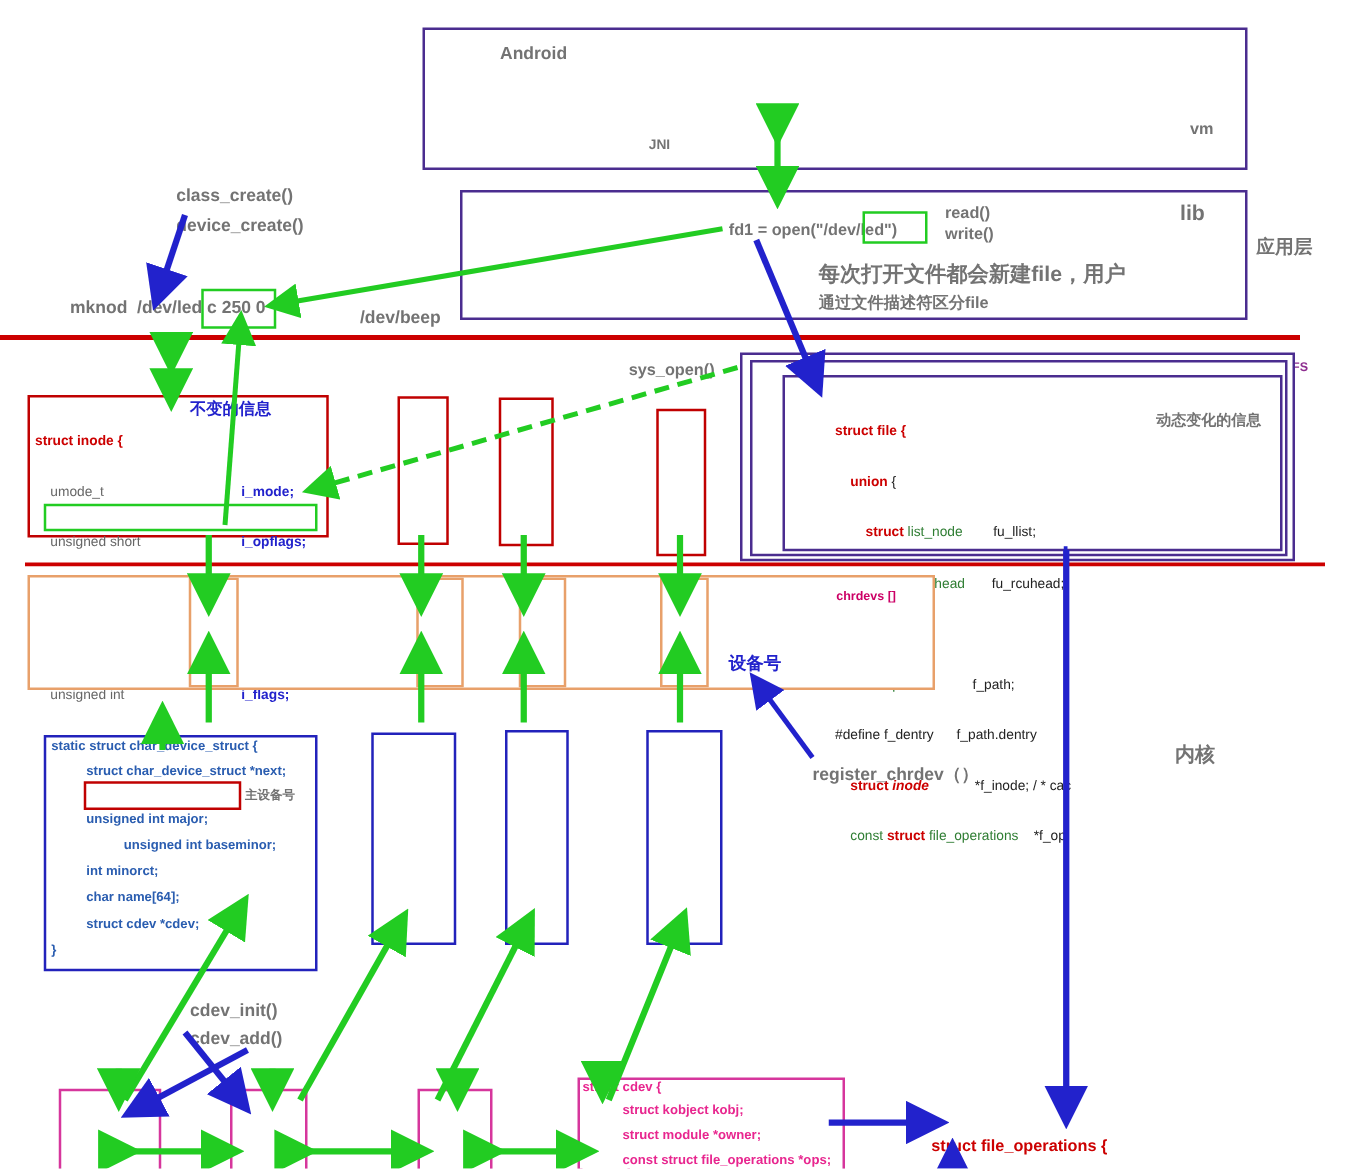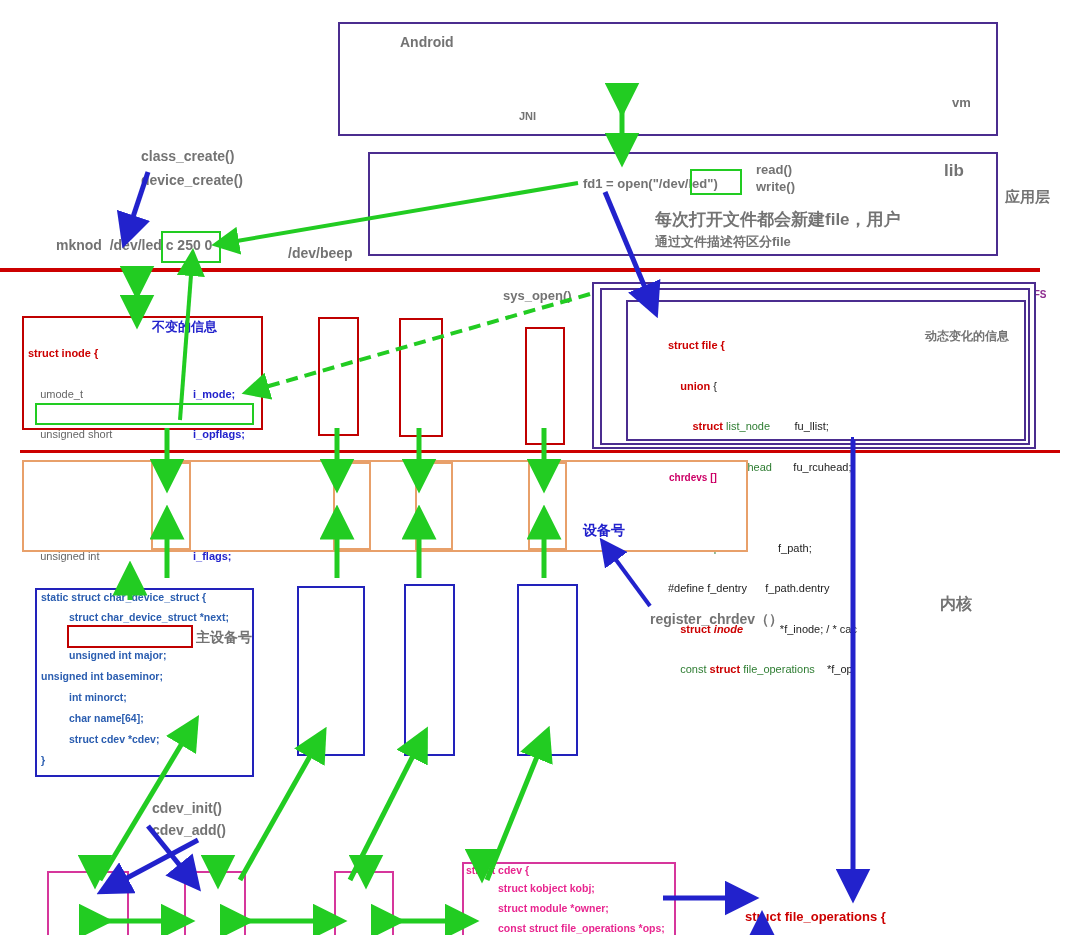--- a/index.html
+++ b/index.html
@@ -102,28 +102,28 @@
   <div class="orangebox" style="left:528px;top:462px;width:35px;height:84px;"></div>
   <div class="lbl" style="left:669px;top:472px;font-size:10px;color:#cc0066;">chrdevs []</div>
   <div class="lbl blue" style="left:583px;top:522px;font-size:14px;">设备号</div>
   <div class="lbl red" style="left:650px;top:611px;font-size:14px;">register_chrdev（）</div>
 
   <div class="bluebox" style="left:35px;top:588px;width:215px;height:185px;"></div>
   <div class="abs" style="left:41px;top:591px;width:210px;">
     <div class="cdsline" style="margin-bottom:8px;">static struct char_device_struct {</div>
     <div class="cdsline" style="margin-left:28px;margin-bottom:26px;">struct char_device_struct *next;</div>
     <div class="cdsline" style="margin-left:28px;margin-bottom:9px;">unsigned int major;</div>
-    <div class="cdsline" style="margin-bottom:9px;">unsigned int baseminor;</div>
+    <div class="cdsline" style="margin-left:28px;margin-bottom:9px;text-align:center;">unsigned int baseminor;</div>
     <div class="cdsline" style="margin-left:28px;margin-bottom:9px;">int minorct;</div>
     <div class="cdsline" style="margin-left:28px;margin-bottom:9px;">char name[64];</div>
     <div class="cdsline" style="margin-left:28px;margin-bottom:9px;">struct cdev *cdev;</div>
     <div class="cdsline">}</div>
   </div>
   <div class="redbox" style="left:67px;top:625px;width:122px;height:19px;"></div>
-  <div class="lbl red" style="left:196px;top:629px;font-size:14px;">主设备号</div>
+  <div class="lbl red" style="left:196px;top:629px;font-size:10px;">主设备号</div>
 
   <div class="bluebox" style="left:297px;top:586px;width:64px;height:166px;"></div>
   <div class="bluebox" style="left:404px;top:584px;width:47px;height:168px;"></div>
   <div class="bluebox" style="left:517px;top:584px;width:57px;height:168px;"></div>
 
   <div class="lbl red" style="left:152px;top:800px;font-size:14px;">cdev_init()</div>
   <div class="lbl red" style="left:152px;top:822px;font-size:14px;">cdev_add()</div>
 
   <div class="pinkbox" style="left:47px;top:871px;width:78px;height:64px;"></div>
   <div class="pinkbox" style="left:184px;top:871px;width:58px;height:64px;"></div>

